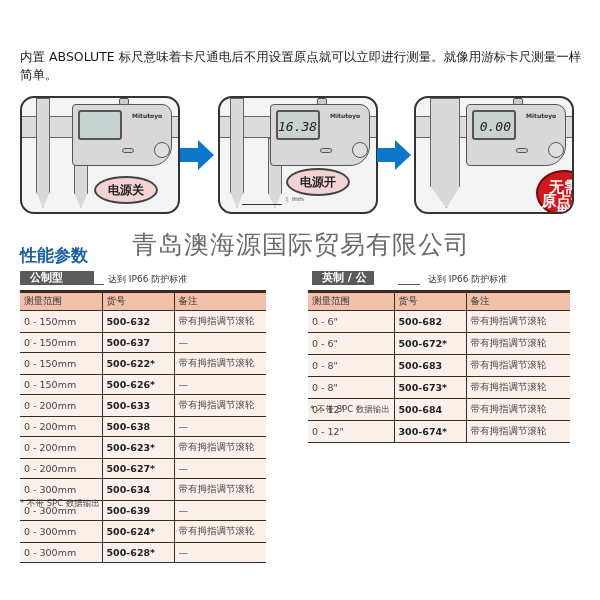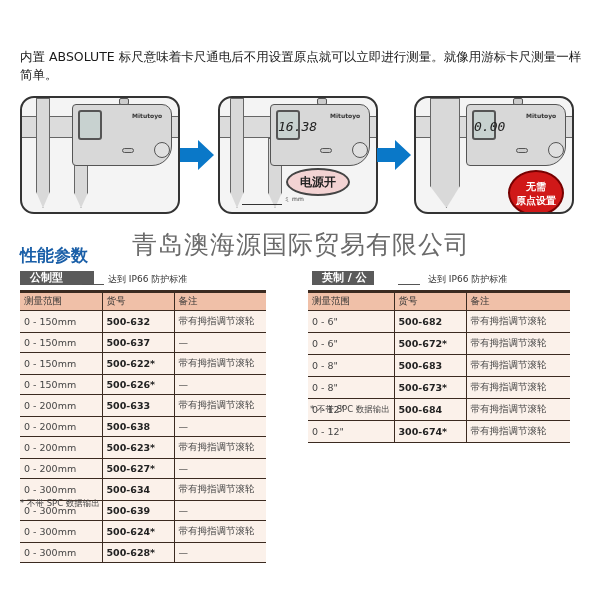--- a/index.html
+++ b/index.html
@@ -5,28 +5,28 @@
   * { box-sizing: border-box; margin: 0; padding: 0; }
   html, body { width: 600px; height: 600px; background: #ffffff; overflow: hidden; }
   body { position: relative; font-family: "DejaVu Sans", sans-serif; color: #222; }
 
   .intro { position: absolute; left: 20px; top: 48px; width: 570px; font-size: 12.5px; line-height: 18px; color: #1a1a1a; }
 
   .panel { position: absolute; top: 96px; width: 160px; height: 118px; border: 2px solid #333; border-radius: 14px; background: #f4f4f4; overflow: hidden; }
   .panel .jaw { position: absolute; background: #d9d9d9; border: 1px solid #666; }
   .panel .beam { position: absolute; left: 0; top: 18px; width: 160px; height: 22px; background: #dcdcdc; border-top: 1px solid #666; border-bottom: 1px solid #666; }
   .panel .body { position: absolute; left: 50px; top: 6px; width: 100px; height: 62px; background: #d8d8d8; border: 1px solid #555; border-radius: 4px 10px 20px 4px; }
-  .panel .lcd { position: absolute; left: 56px; top: 12px; width: 24px; height: 30px; background: #c8d2d0; border: 2px solid #555; border-radius: 3px; font-family: "DejaVu Sans Mono", monospace; font-style: italic; font-size: 13px; text-align: right; padding: 7px 3px 0 0; color: #222; }
+  .panel .lcd { position: absolute; left: 56px; top: 12px; width: 44px; height: 30px; background: #c8d2d0; border: 2px solid #555; border-radius: 3px; font-family: "DejaVu Sans Mono", monospace; font-style: italic; font-size: 13px; text-align: right; padding: 7px 3px 0 0; color: #222; }
   .panel .brand { position: absolute; left: 110px; top: 14px; font-size: 6px; font-weight: bold; color: #333; }
   .panel .knob { position: absolute; left: 132px; top: 44px; width: 16px; height: 16px; border-radius: 50%; background: #e0e0e0; border: 1px solid #555; }
   .panel .btn { position: absolute; left: 100px; top: 50px; width: 12px; height: 5px; border-radius: 3px; border: 1px solid #555; background: #ccc; }
   .panel .screw { position: absolute; left: 97px; top: 0; width: 10px; height: 7px; background: #ccc; border: 1px solid #555; border-radius: 2px; }
 
   .oval { position: absolute; width: 64px; height: 28px; border-radius: 50%; background: #f3d3d3; border: 2px solid #444; font-size: 12px; text-align: center; line-height: 24px; color: #222; font-weight: bold; }
-  .badge-red { position: absolute; width: 56px; height: 46px; border-radius: 50%; background: #d01818; border: 2px solid #700; color: #fff; font-size: 10px; font-weight: bold; text-align: center; line-height: 14px; padding-top: 8px; }
+  .badge-red { position: absolute; width: 56px; height: 46px; border-radius: 50%; background: #d01818; border: 2px solid #700; color: #fff; font-size: 15px; font-weight: bold; text-align: center; line-height: 14px; padding-top: 8px; margin-left: 28px; }
 
   .arrow { position: absolute; width: 34px; height: 30px; }
 
   .watermark { position: absolute; left: 132px; top: 228px; font-family: "DejaVu Serif", serif; font-size: 25px; color: #6a6a6a; letter-spacing: 1px; }
   .section-title { position: absolute; left: 20px; top: 244px; font-size: 17px; color: #1a5fa8; font-weight: bold; }
 
   .tag { position: absolute; height: 14px; background: #5a5a5a; color: #fff; font-size: 11px; font-weight: bold; line-height: 14px; padding-left: 10px; }
   .tag-line { position: absolute; height: 1px; background: #555; }
   .tag-note { position: absolute; font-size: 9px; color: #333; }
 
@@ -45,20 +45,21 @@
 <div class="panel" style="left:20px;">
   <div class="beam"></div>
   <div class="jaw" style="left:14px; top:0; width:14px; height:110px; clip-path:polygon(0 0,100% 0,100% 85%,50% 100%,0 85%);"></div>
   <div class="jaw" style="left:52px; top:40px; width:14px; height:70px; clip-path:polygon(0 0,100% 0,100% 78%,50% 100%,0 78%);"></div>
   <div class="body"></div>
   <div class="screw"></div>
   <div class="lcd"></div>
   <div class="brand">Mitutoyo</div>
   <div class="btn"></div>
   <div class="knob"></div>
+  <div class="oval" style="left:72px; top:78px;">电源关</div>
 </div>
 
 <svg class="arrow" style="left:180px; top:140px;" viewBox="0 0 34 30">
   <polygon points="0,8 18,8 18,0 34,15 18,30 18,22 0,22" fill="#0a78c8"></polygon>
 </svg>
 
 <div class="panel" style="left:218px;">
   <div class="beam"></div>
   <div class="jaw" style="left:10px; top:0; width:14px; height:110px; clip-path:polygon(0 0,100% 0,100% 85%,50% 100%,0 85%);"></div>
   <div class="jaw" style="left:48px; top:40px; width:14px; height:70px; clip-path:polygon(0 0,100% 0,100% 78%,50% 100%,0 78%);"></div>

